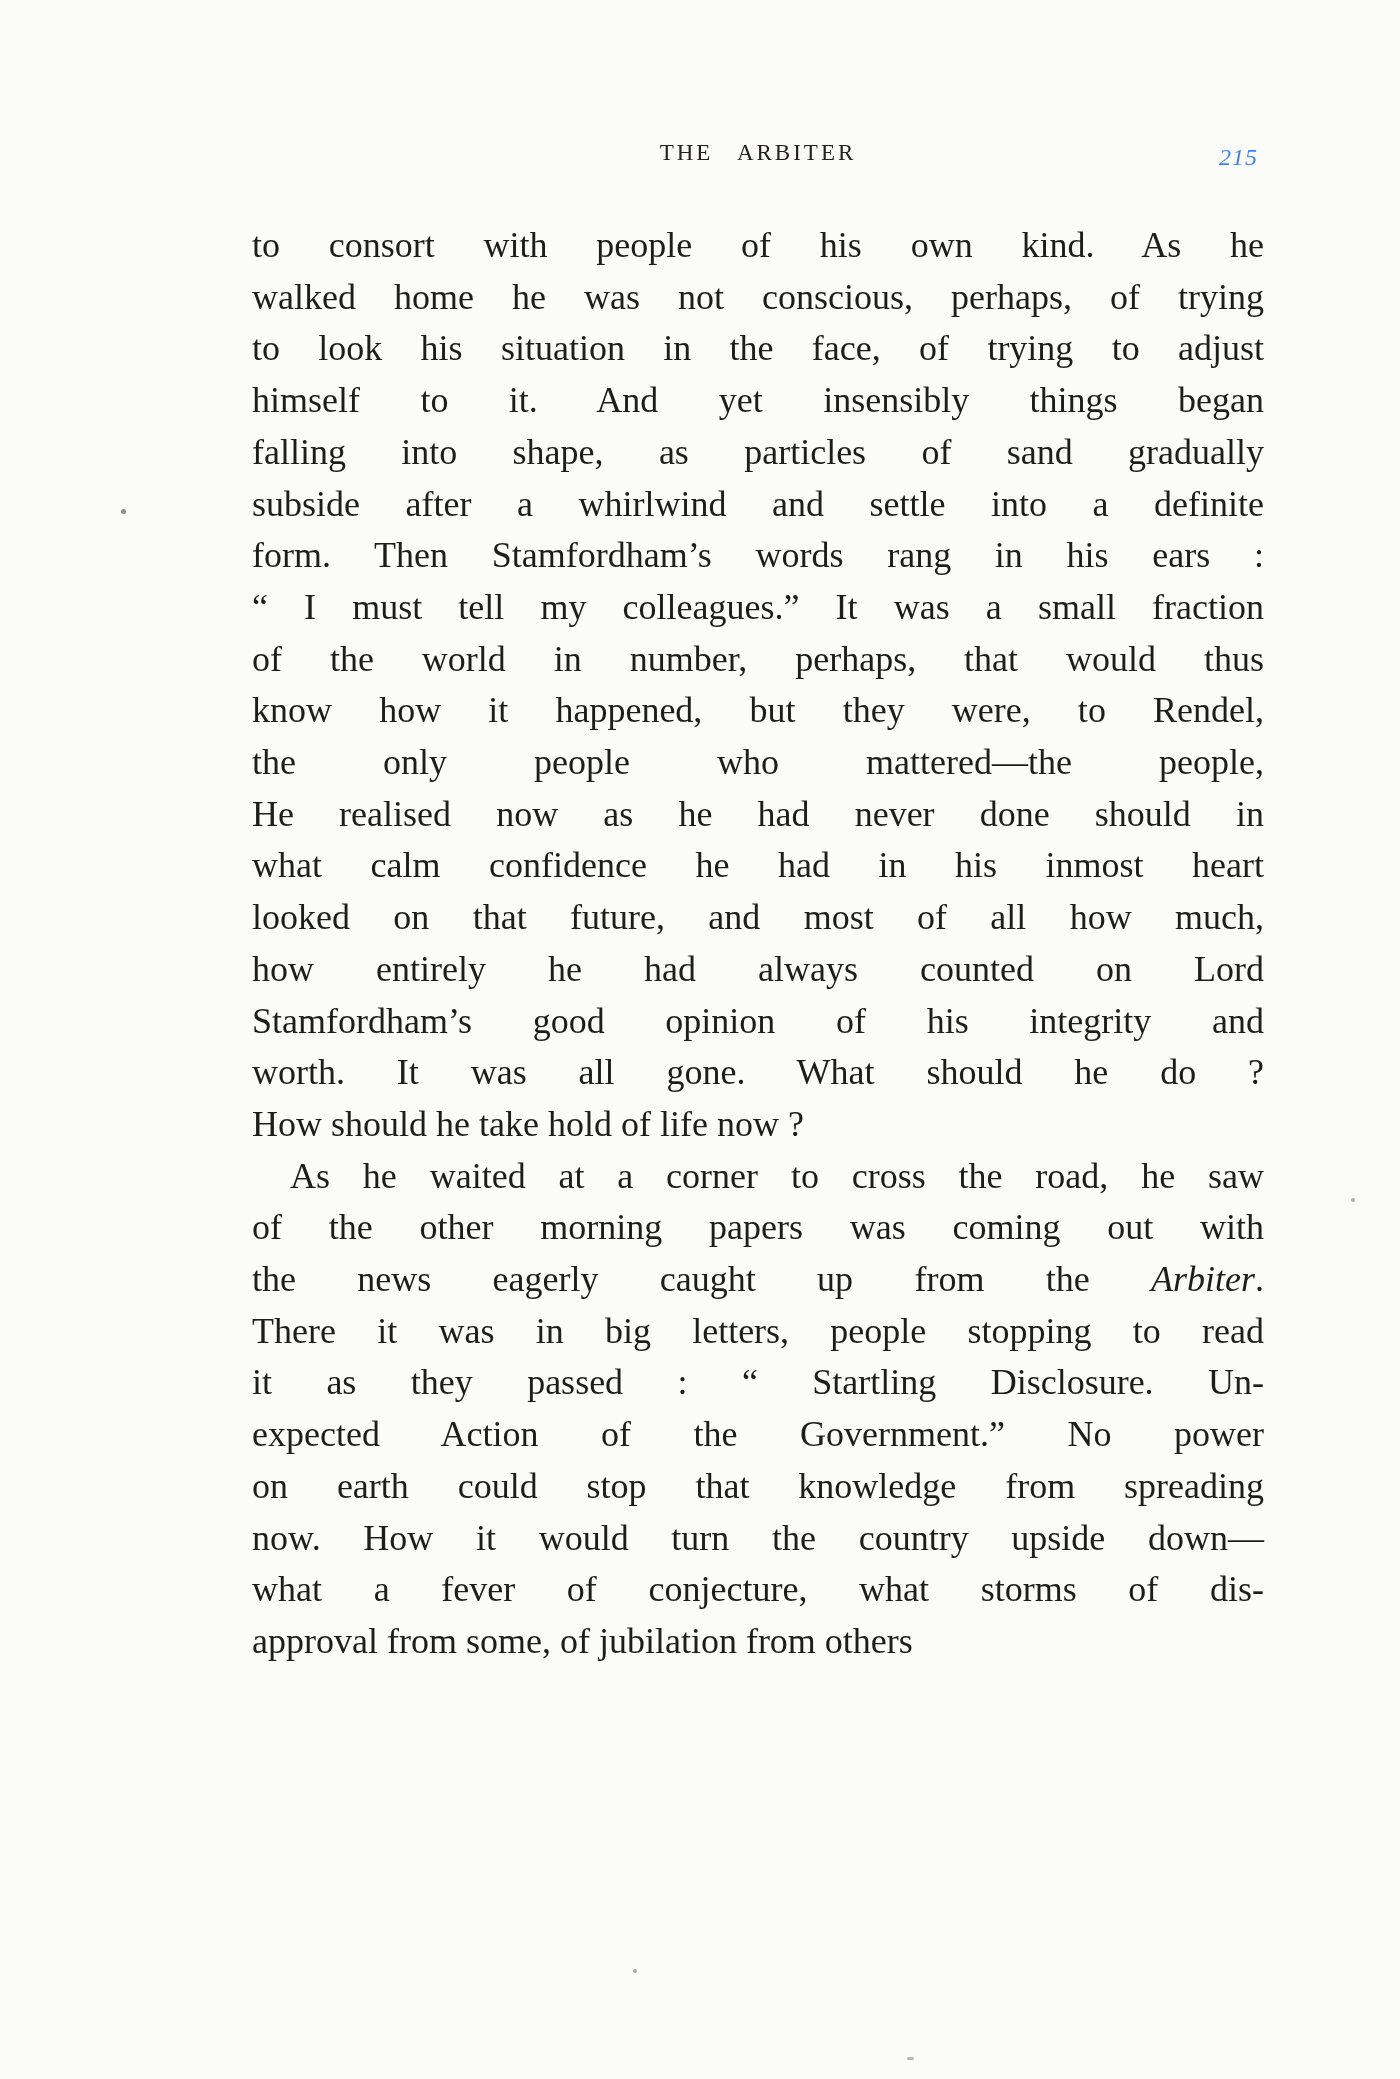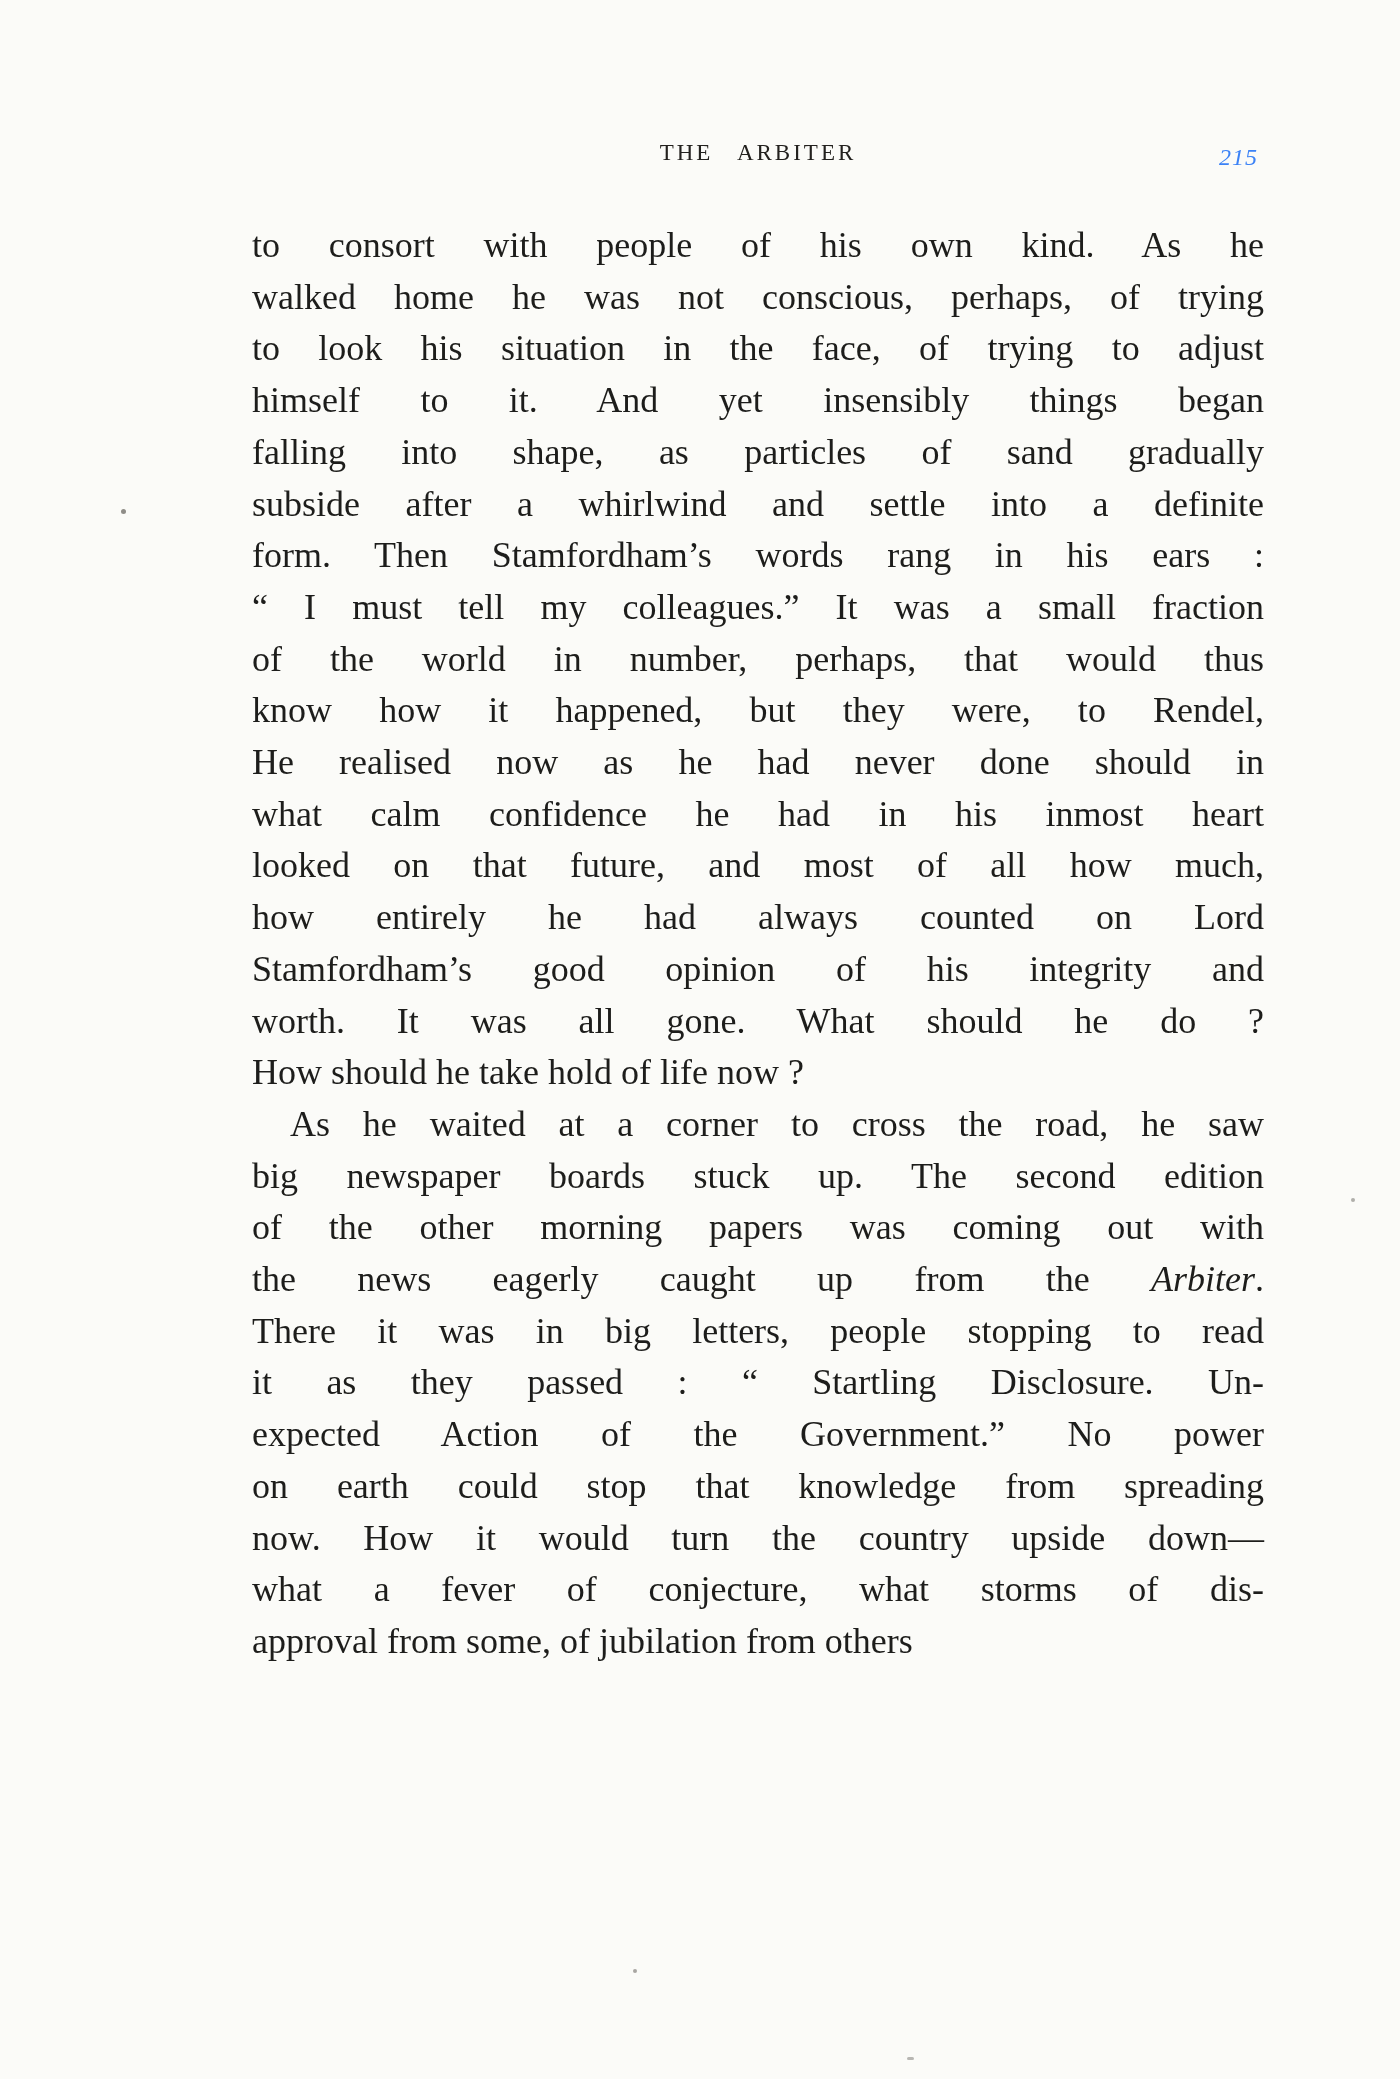--- a/index.html
+++ b/index.html
@@ -78,31 +78,31 @@
       <div class="line">to consort with people of his own kind. As he</div>
       <div class="line">walked home he was not conscious, perhaps, of trying</div>
       <div class="line">to look his situation in the face, of trying to adjust</div>
       <div class="line">himself to it. And yet insensibly things began</div>
       <div class="line">falling into shape, as particles of sand gradually</div>
       <div class="line">subside after a whirlwind and settle into a definite</div>
       <div class="line">form. Then Stamfordham’s words rang in his ears :</div>
       <div class="line">“ I must tell my colleagues.” It was a small fraction</div>
       <div class="line">of the world in number, perhaps, that would thus</div>
       <div class="line">know how it happened, but they were, to Rendel,</div>
+      <div class="line">the only people who mattered—the people,</div>
       <div class="line">He realised now as he had never done should in</div>
       <div class="line">what calm confidence he had in his inmost heart</div>
       <div class="line">looked on that future, and most of all how much,</div>
       <div class="line">how entirely he had always counted on Lord</div>
       <div class="line">Stamfordham’s good opinion of his integrity and</div>
       <div class="line">worth. It was all gone. What should he do ?</div>
       <div class="line last">How should he take hold of life now ?</div>
     </div>
     <div class="paragraph">
       <div class="line indent">As he waited at a corner to cross the road, he saw</div>
-      <div class="line">big newspaper boards stuck up. The second edition</div>
       <div class="line">of the other morning papers was coming out with</div>
       <div class="line"><span>the news eagerly caught up from the </span><span class="italic">Arbiter</span><span>.</span></div>
       <div class="line">There it was in big letters, people stopping to read</div>
       <div class="line">it as they passed : “ Startling Disclosure. Un-</div>
       <div class="line">expected Action of the Government.” No power</div>
       <div class="line">on earth could stop that knowledge from spreading</div>
       <div class="line">now. How it would turn the country upside down—</div>
       <div class="line">what a fever of conjecture, what storms of dis-</div>
       <div class="line last">approval from some, of jubilation from others</div>
     </div>

